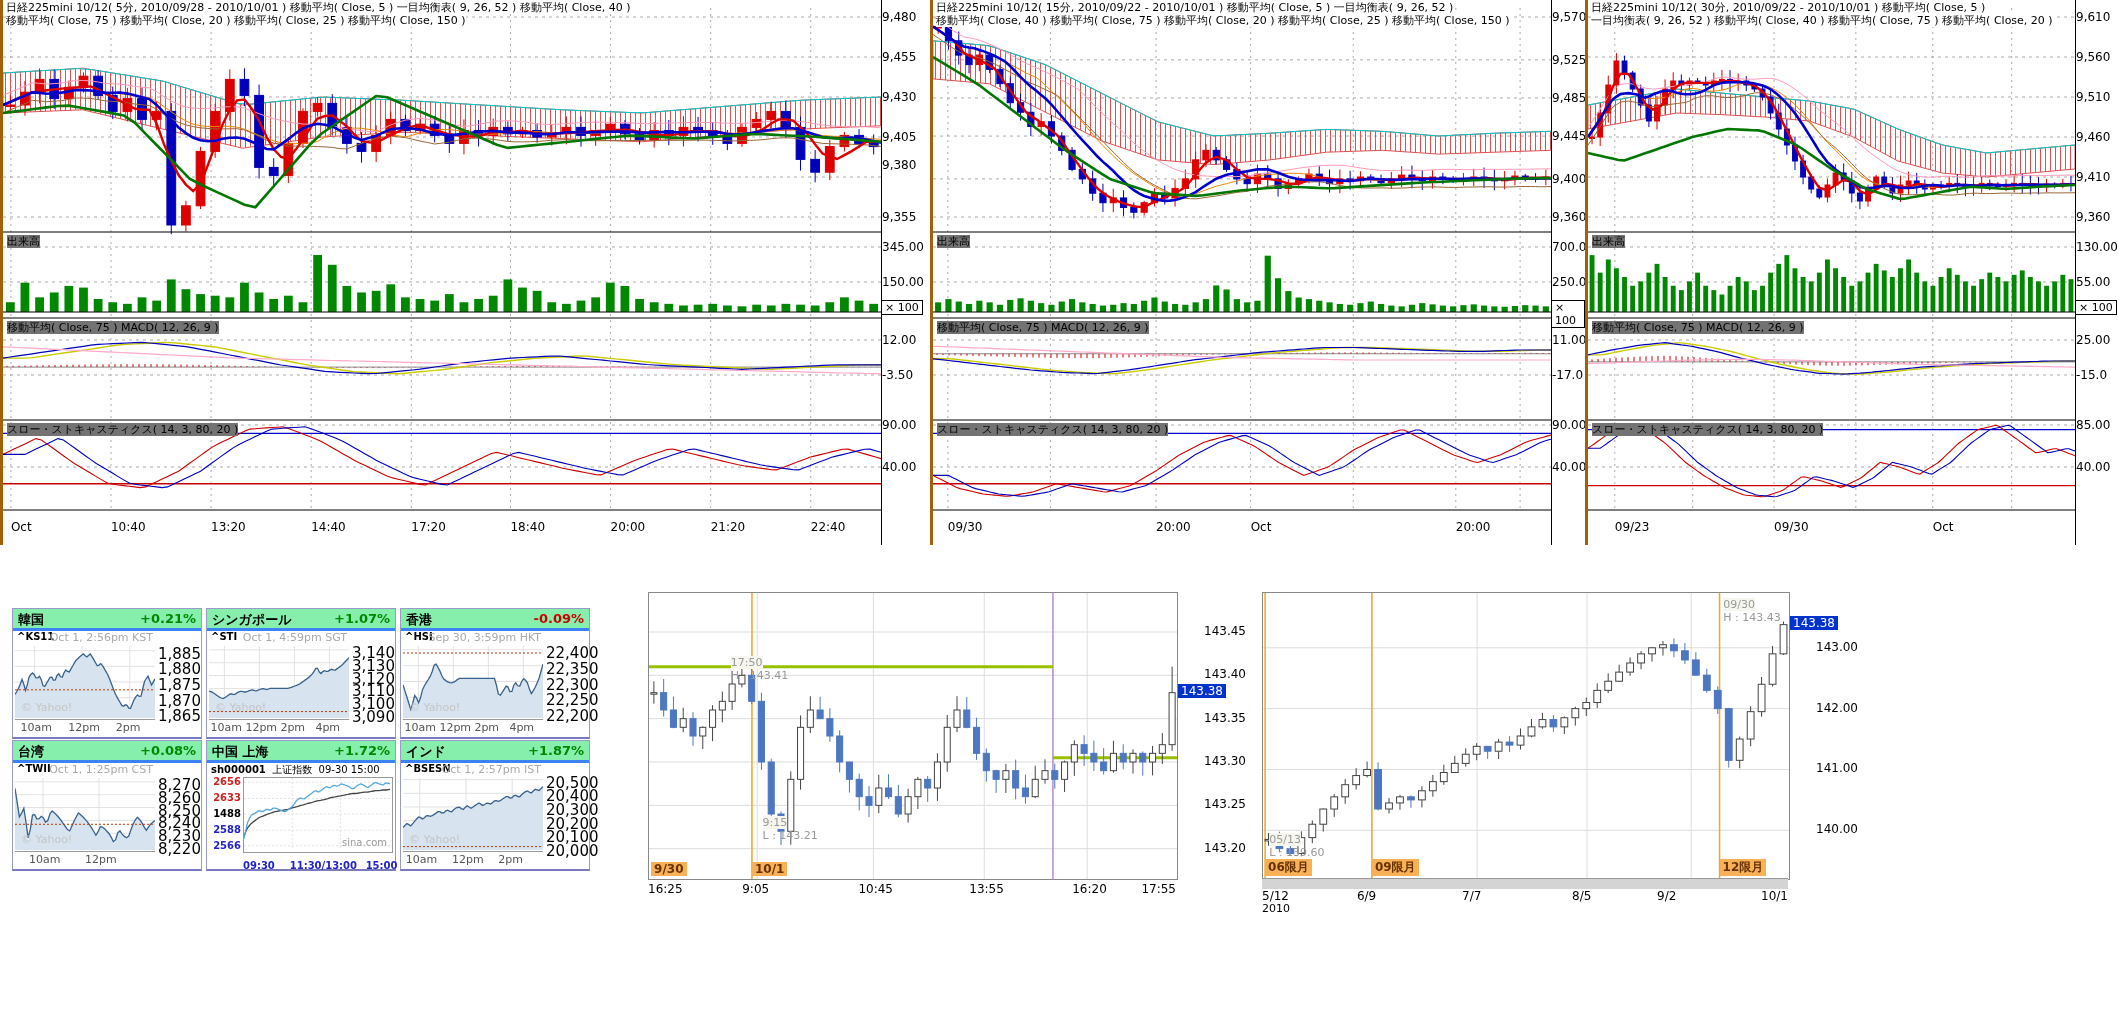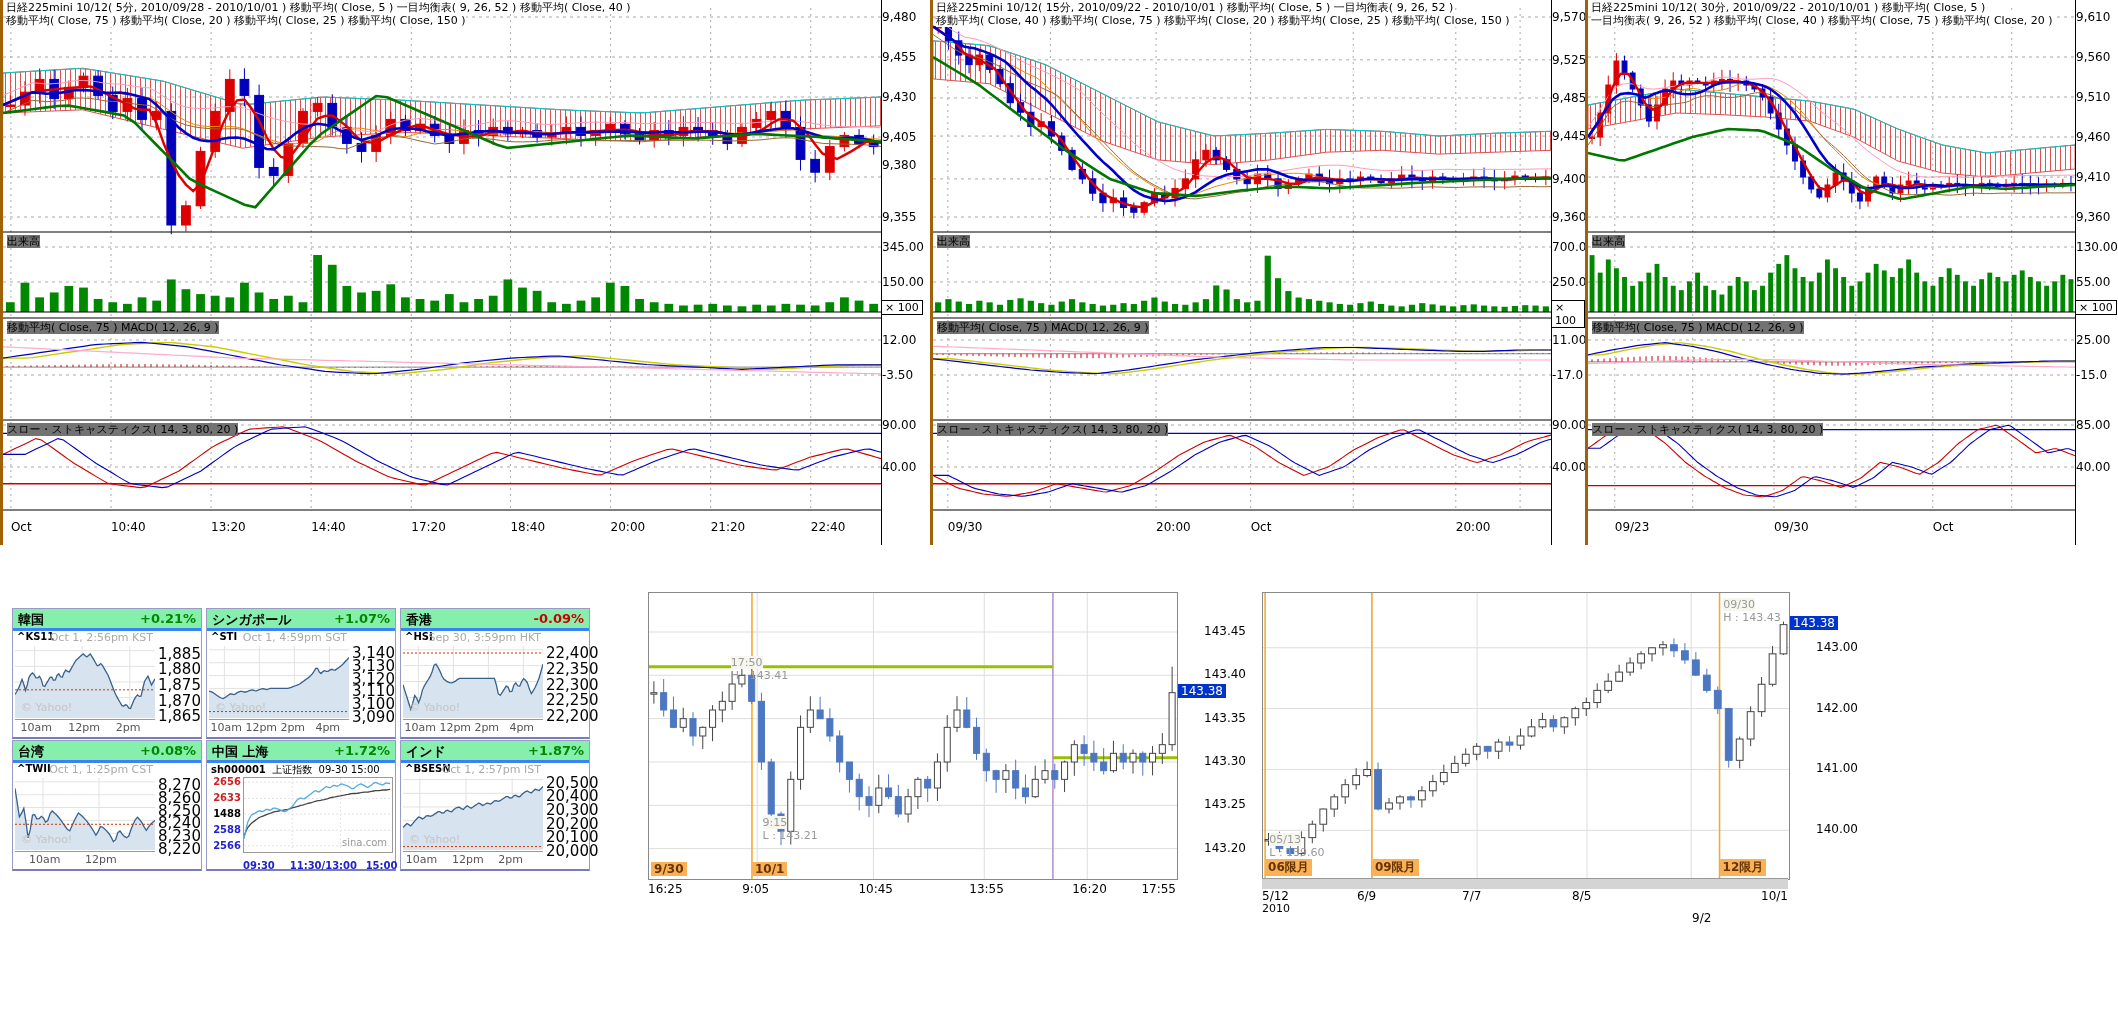--- a/index.html
+++ b/index.html
@@ -1649,19 +1649,19 @@
         <div class="yt" style="top: 108.617px;">142.00</div>
         <div class="yt" style="top: 169.468px;">141.00</div>
         <div class="yt" style="top: 230.319px;">140.00</div>
         <div class="cc-badge" style="top: 23.6426px;">143.38</div>
       </div>
     <div class="cc-x" id="ccx1" style="left:6px;top:301px;width:526px;height:28px;">
         <div style="left: 0px;">5/12</div>
         <div style="left: 94.882px;">6/9</div>
         <div style="left: 200.082px;">7/7</div>
         <div style="left: 310.016px;">8/5</div>
-        <div style="left: 430px; margin-top: 22px;">9/2</div>
+        <div style="left: 395px;">9/2</div>
         <div style="right: 0px;">10/1</div>
         <div class="yearlab" style="left: 0px; top: 13px;">2010</div>
       </div>
   </div>
 
 </div>
 
 </body></html>

